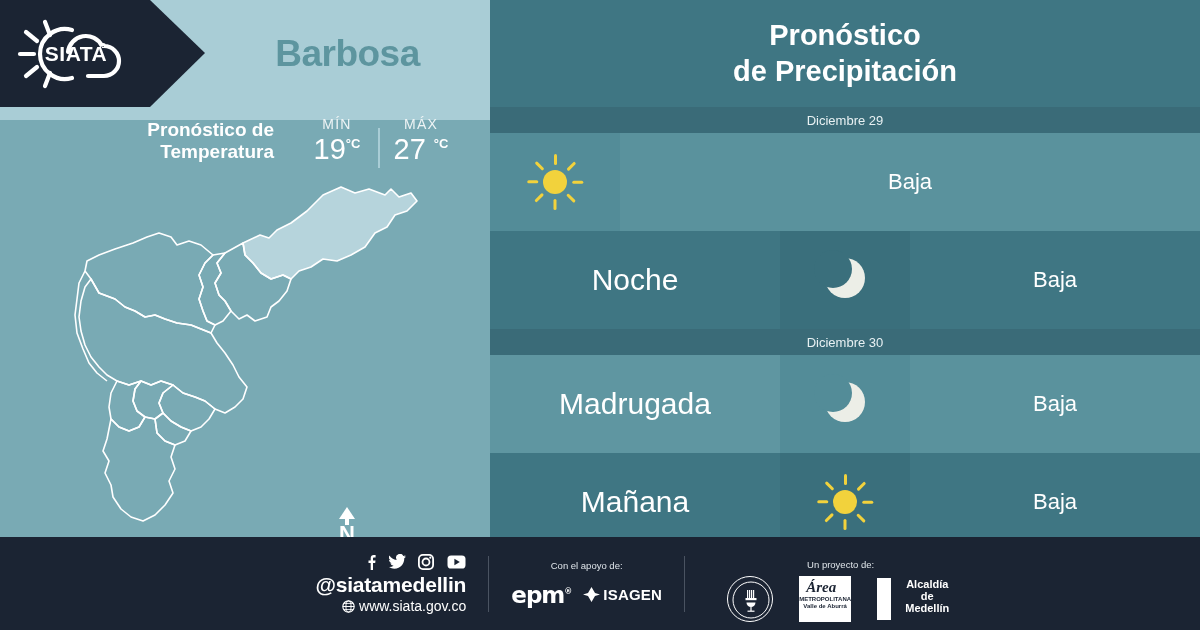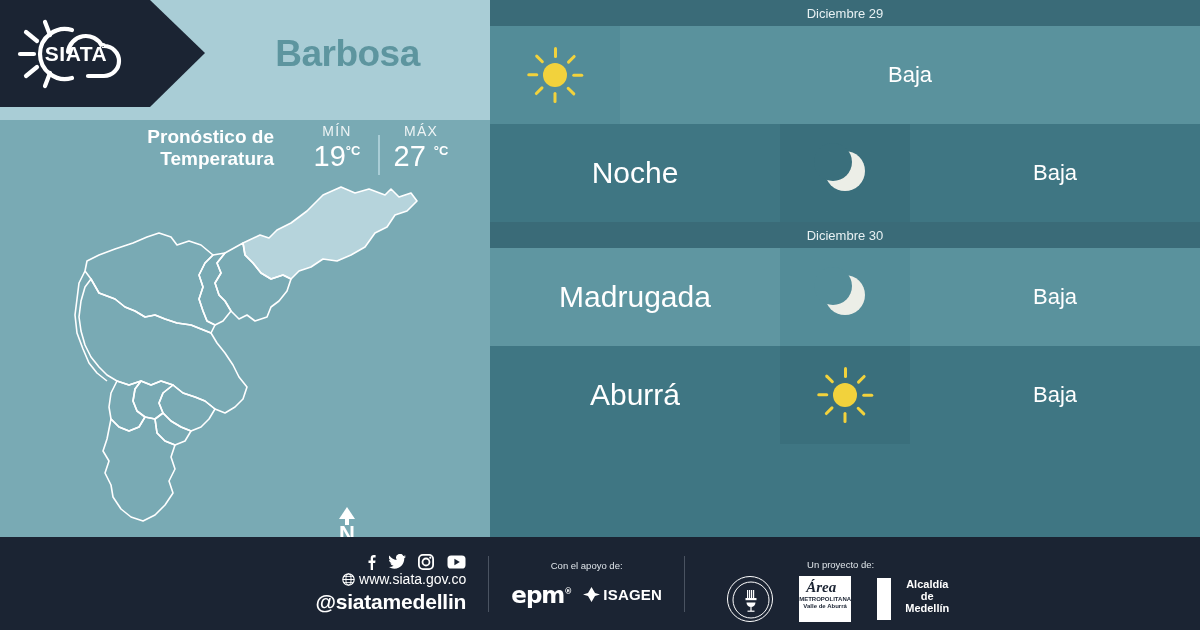--- a/index.html
+++ b/index.html
@@ -25,21 +25,21 @@
     clip-path: polygon(0 0, 150px 0, 205px 53px, 150px 107px, 0 107px);
   }
   #siata-logo { position:absolute; left:14px; top:14px; width:128px; height:80px; }
   #city-name {
     position:absolute; left:205px; top:0; width:285px; height:107px;
     display:flex; align-items:center; justify-content:center;
     font-size:37px; font-weight:bold; color:#5d959f; letter-spacing:-0.5px;
   }
 
   #temp-block {
-    position:absolute; left:0; top:113px; width:460px; height:70px;
+    position:absolute; left:0; top:106px; width:460px; height:70px;
     display:flex; align-items:center; justify-content:flex-end;
   }
   #temp-title {
     font-size:19px; font-weight:bold; color:#ffffff; line-height:1.18;
     text-align:right; margin-right:24px;
   }
   .temp-col { text-align:center; color:#ffffff; width:78px; }
   .temp-lbl { font-size:14px; letter-spacing:1.2px; color:#eef4f5; }
   .temp-val { font-size:29px; margin-top:1px; font-weight:300; }
   .temp-val sup { font-size:13px; font-weight:600; vertical-align:super; }
@@ -237,20 +237,24 @@
       </svg>
       <div id="compass">
         <div class="arrow"></div>
         <div class="bar"></div>
         <div class="n">N</div>
       </div>
     </div>
   </div>
 
   <div id="right-panel">
+    <div id="precip-head">
+      <div>Pronóstico</div>
+      <div>de Precipitación</div>
+    </div>
 
     <div class="date-band">Diciembre 29</div>
 
     <div class="frow light">
       <div class="cell-icon">
         <div class="sun">
           <div class="disc"></div>
           <div class="ray" style="transform:rotate(0deg)"></div>
           <div class="ray" style="transform:rotate(45deg)"></div>
           <div class="ray" style="transform:rotate(90deg)"></div>
@@ -282,21 +286,21 @@
       <div class="cell-icon">
         <div class="moon">
           <div class="m1"></div>
           <div class="m2"></div>
         </div>
       </div>
       <div class="cell-prob">Baja</div>
     </div>
 
     <div class="frow dark">
-      <div class="cell-period">Aburrá</div>
+      <div class="cell-period">Mañana</div>
       <div class="cell-icon">
         <div class="sun">
           <div class="disc"></div>
           <div class="ray" style="transform:rotate(0deg)"></div>
           <div class="ray" style="transform:rotate(45deg)"></div>
           <div class="ray" style="transform:rotate(90deg)"></div>
           <div class="ray" style="transform:rotate(135deg)"></div>
           <div class="ray" style="transform:rotate(180deg)"></div>
           <div class="ray" style="transform:rotate(225deg)"></div>
           <div class="ray" style="transform:rotate(270deg)"></div>
@@ -320,30 +324,30 @@
         <svg width="16" height="16" viewBox="0 0 16 16">
           <rect x="0.9" y="0.9" width="14.2" height="14.2" rx="4" fill="none" stroke="#fff" stroke-width="1.8"></rect>
           <circle cx="8" cy="8" r="3.5" fill="none" stroke="#fff" stroke-width="1.8"></circle>
           <circle cx="12.3" cy="3.7" r="1.1" fill="#fff"></circle>
         </svg>
         <svg width="19" height="14" viewBox="0 0 19 14">
           <rect x="0.5" y="0.5" width="18" height="13" rx="3.6" fill="#fff"></rect>
           <path fill="#1b2433" d="M7.4 3.8v6.4L12.8 7z"></path>
         </svg>
       </div>
+      <div id="handle">@siatamedellin</div>
       <div id="website">
         <svg width="13" height="13" viewBox="0 0 16 16">
           <circle cx="8" cy="8" r="7" fill="none" stroke="#fff" stroke-width="1.4"></circle>
           <ellipse cx="8" cy="8" rx="3.2" ry="7" fill="none" stroke="#fff" stroke-width="1.2"></ellipse>
           <line x1="1" y1="8" x2="15" y2="8" stroke="#fff" stroke-width="1.2"></line>
           <line x1="2.2" y1="4.3" x2="13.8" y2="4.3" stroke="#fff" stroke-width="1"></line>
           <line x1="2.2" y1="11.7" x2="13.8" y2="11.7" stroke="#fff" stroke-width="1"></line>
         </svg><span>www.siata.gov.co</span>
       </div>
-      <div id="handle">@siatamedellin</div>
     </div>
 
     <div class="vdiv"></div>
 
     <div id="support">
       <div class="cap">Con el apoyo de:</div>
       <div id="logos-row">
         <div class="epm"><span>epm</span><sup>®</sup></div>
         <div style="display:flex;align-items:center;gap:3px;">
           <svg width="17" height="15" viewBox="0 0 17 15">

